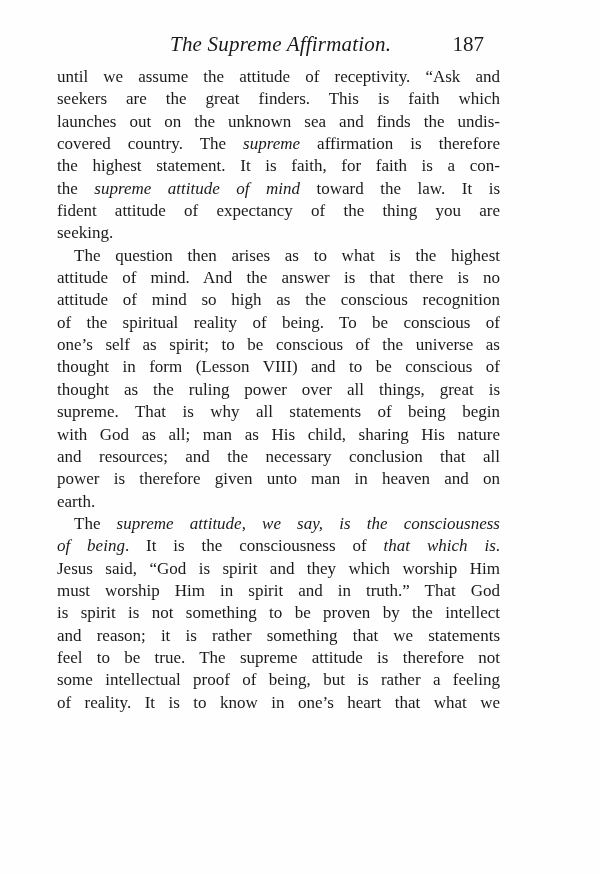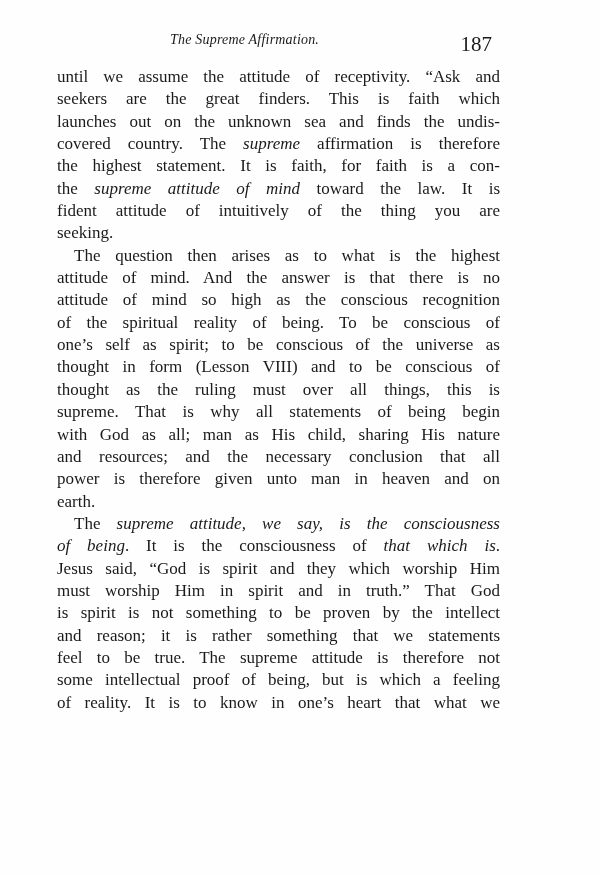--- a/index.html
+++ b/index.html
@@ -7,24 +7,24 @@
   .page {
     position: absolute; left: 0; top: 0; width: 600px; height: 874px;
     background: #fefefe; color: #1a1a1a;
     font-family: "Liberation Serif", "DejaVu Serif", serif;
   }
   .running-head {
     position: absolute; left: 57px; top: 32px; width: 443px; height: 30px;
   }
   .running-title {
     position: absolute; left: 113px; top: 0; font-style: italic;
-    font-size: 14px; letter-spacing: 0.2px;
+    font-size: 21px; letter-spacing: 0.2px;
   }
   .page-number {
-    position: absolute; right: 8px; top: 0; font-size: 21px;
+    position: absolute; right: 16px; top: 0; font-size: 21px;
   }
   .body-text {
     position: absolute; left: 57px; top: 66px; width: 443px;
     font-size: 17px; line-height: 22.35px; text-align: justify;
     text-align-last: justify;
   }
   .line { display: block; white-space: nowrap; text-align-last: justify; text-align: justify; height: 22.35px; }
   .line.last { text-align-last: left; }
   .line.indent { padding-left: 17px; }
   .line span.seg { }
@@ -38,37 +38,37 @@
     <span class="running-title">The Supreme Affirmation.</span>
     <span class="page-number">187</span>
   </div>
   <div class="body-text" id="body-text">
       <div class="line"><span class="seg">until we assume the attitude of receptivity.  “Ask and</span></div>
       <div class="line"><span class="seg">seekers are the great finders.  This is faith which</span></div>
       <div class="line"><span class="seg">launches out on the unknown sea and finds the undis-</span></div>
       <div class="line"><span class="seg">covered country.  The </span><em class="seg">supreme</em><span class="seg"> affirmation is therefore</span></div>
       <div class="line"><span class="seg">the highest statement.  It is faith, for faith is a con-</span></div>
       <div class="line"><span class="seg">the </span><em class="seg">supreme attitude of mind</em><span class="seg"> toward the law.  It is</span></div>
-      <div class="line"><span class="seg">fident attitude of intuitively of the thing you are</span></div>
+      <div class="line"><span class="seg">fident attitude of expectancy of the thing you are</span></div>
       <div class="line last"><span class="seg">seeking.</span></div>
       <div class="line indent"><span class="seg">The question then arises as to what is the highest</span></div>
       <div class="line"><span class="seg">attitude of mind.  And the answer is that there is no</span></div>
       <div class="line"><span class="seg">attitude of mind so high as the conscious recognition</span></div>
       <div class="line"><span class="seg">of the spiritual reality of being.  To be conscious of</span></div>
       <div class="line"><span class="seg">one’s self as spirit; to be conscious of the universe as</span></div>
       <div class="line"><span class="seg">thought in form (Lesson VIII) and to be conscious of</span></div>
-      <div class="line"><span class="seg">thought as the ruling must over all things, this is</span></div>
+      <div class="line"><span class="seg">thought as the ruling power over all things, great is</span></div>
       <div class="line"><span class="seg">supreme.  That is why all statements of being begin</span></div>
       <div class="line"><span class="seg">with God as all; man as His child, sharing His nature</span></div>
       <div class="line"><span class="seg">and resources; and the necessary conclusion that all</span></div>
       <div class="line"><span class="seg">power is therefore given unto man in heaven and on</span></div>
       <div class="line last"><span class="seg">earth.</span></div>
       <div class="line indent"><span class="seg">The </span><em class="seg">supreme attitude, we say, is the consciousness</em></div>
       <div class="line"><em class="seg">of being</em><span class="seg">.  It is the consciousness of </span><em class="seg">that which is</em><span class="seg">.</span></div>
       <div class="line"><span class="seg">Jesus said, “God is spirit and they which worship Him</span></div>
       <div class="line"><span class="seg">must worship Him in spirit and in truth.”  That God</span></div>
       <div class="line"><span class="seg">is spirit is not something to be proven by the intellect</span></div>
       <div class="line"><span class="seg">and reason; it is rather something that we statements</span></div>
       <div class="line"><span class="seg">feel to be true.  The supreme attitude is therefore not</span></div>
-      <div class="line"><span class="seg">some intellectual proof of being, but is which a feeling</span></div>
+      <div class="line"><span class="seg">some intellectual proof of being, but is rather a feeling</span></div>
       <div class="line"><span class="seg">of reality.  It is to know in one’s heart that what we</span></div>
     </div>
 </div>
 
 </body></html>

